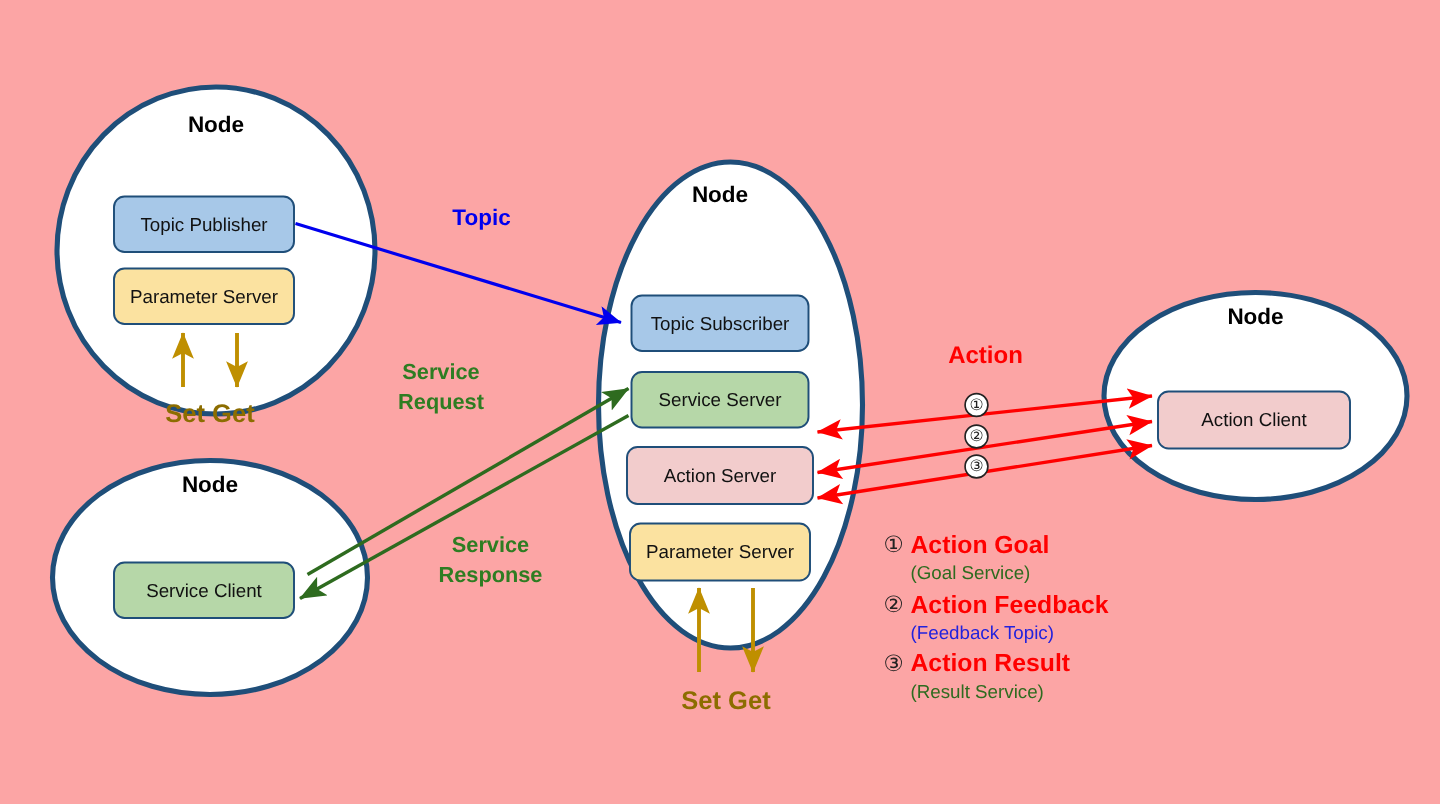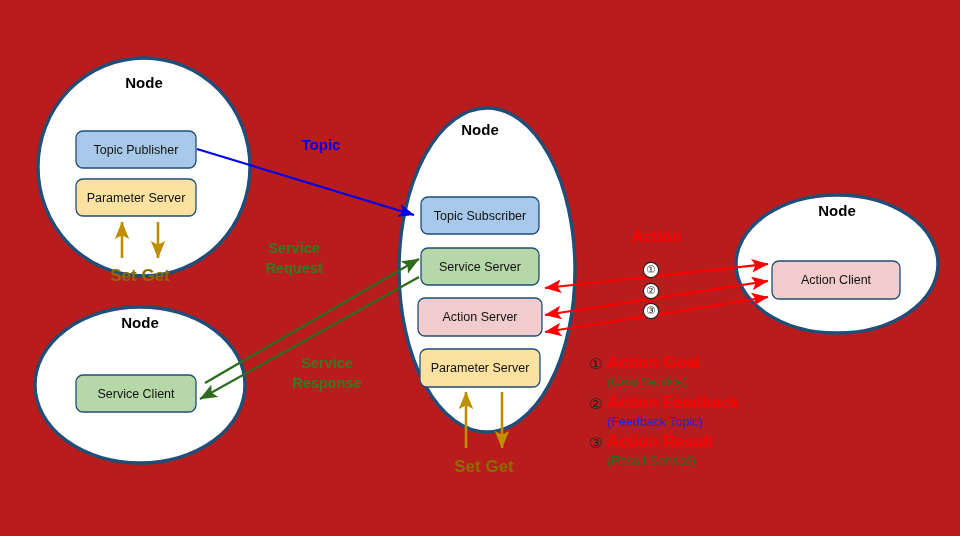--- a/index.html
+++ b/index.html
@@ -1,18 +1,18 @@
 <!DOCTYPE html>
 <html><head>
 <meta charset="utf-8">
 <style>
   html,body{margin:0;padding:0;background:#ffffff;}
   body{width:960px;height:540px;overflow:hidden;
        font-family:"Liberation Sans",sans-serif;}
-  #stage{position:relative;width:960px;height:536px;background:#b91c1c;}
+  #stage{position:relative;width:960px;height:536px;background:#fca5a5;}
   svg#diagram{position:absolute;inset:0;width:960px;height:540px;display:block;}
 
   .node-ellipse{fill:#ffffff;stroke:#1F4E79;stroke-width:3.4;}
   .node-title{font-size:15px;font-weight:bold;fill:#000000;text-anchor:middle;
               dominant-baseline:middle;font-family:"Liberation Sans",sans-serif;}
 
   .comp-box{stroke:#1F4E79;stroke-width:1.3;rx:7;ry:7;}
   .comp-label{font-size:12.5px;fill:#111111;text-anchor:middle;
               dominant-baseline:middle;font-family:"Liberation Sans",sans-serif;}
 

